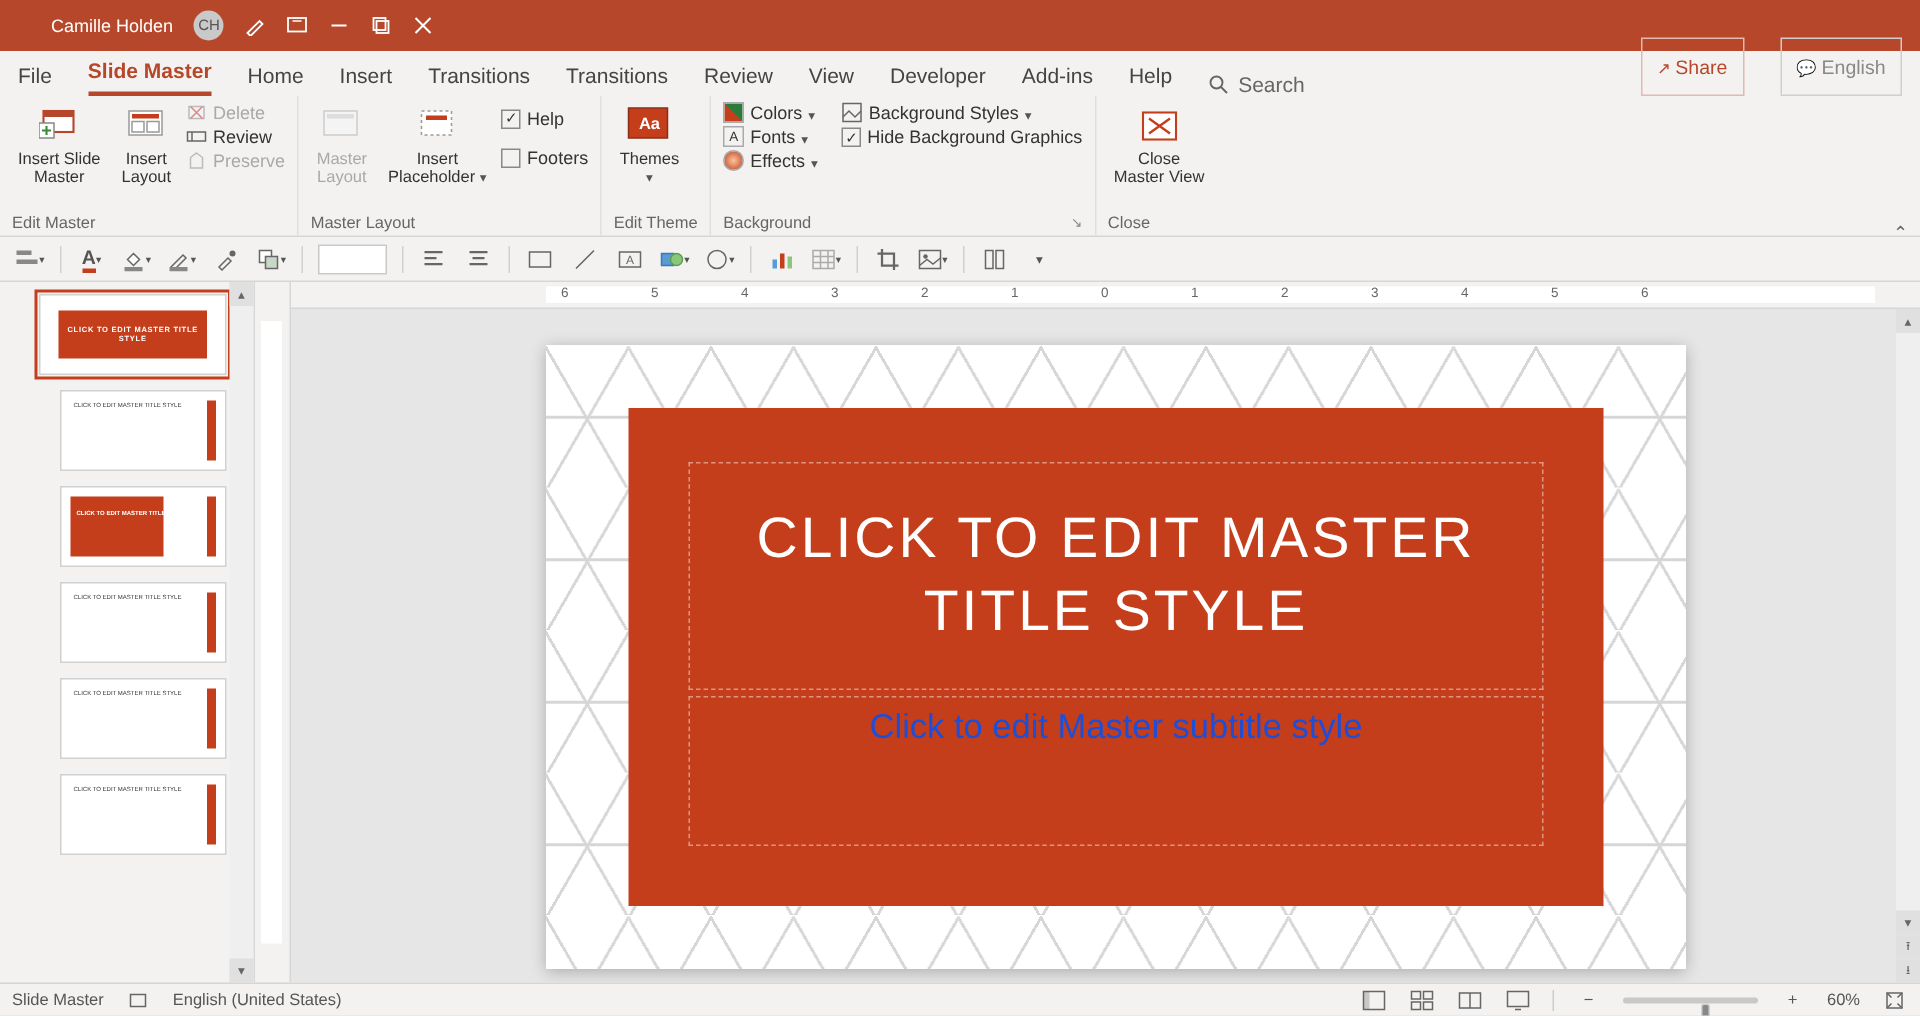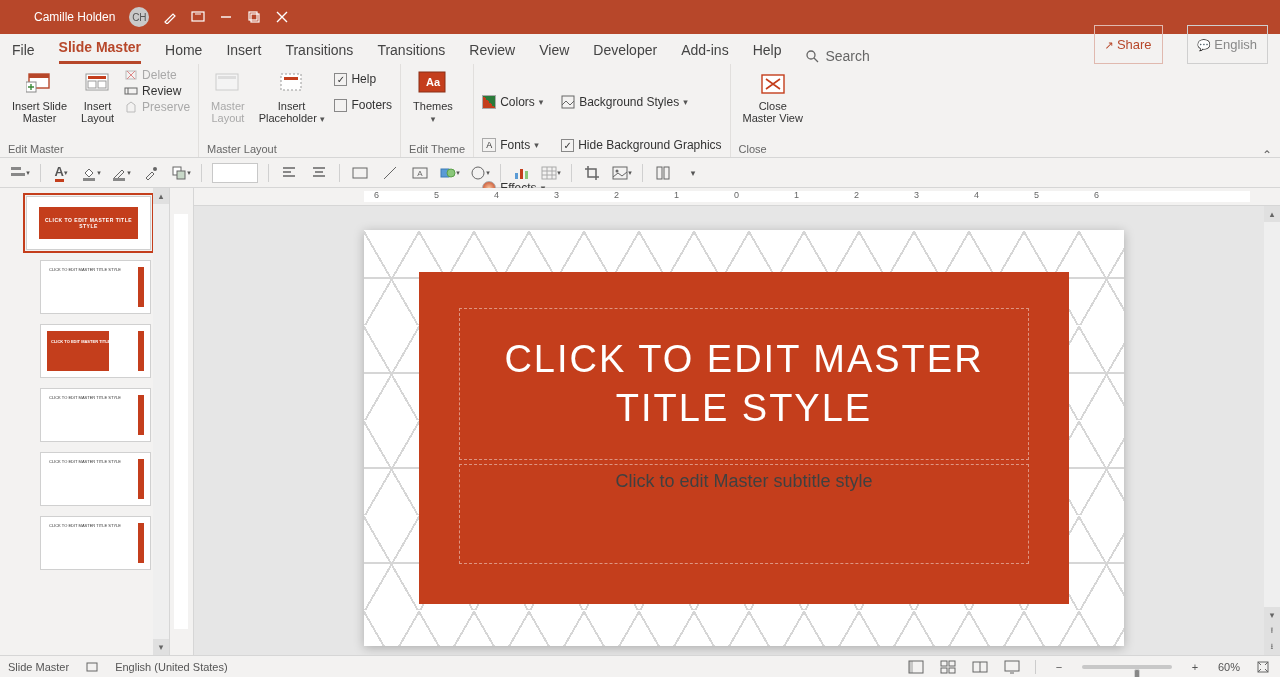--- a/index.html
+++ b/index.html
@@ -27,21 +27,21 @@
 .group .body { flex: 1; display: flex; align-items: flex-start; gap: 6px; }
 .group .label { font-size: 11px; color: #666; text-align: left; padding-top: 2px; }
 .bigbtn { display: flex; flex-direction: column; align-items: center; justify-content: flex-start; gap: 2px; padding: 2px 4px; text-align: center; }
 .bigbtn .icn { width: 32px; height: 28px; display:flex; align-items:center; justify-content:center; }
 .bigbtn .lbl { font-size: 11px; color: #333; line-height: 12px; }
 .bigbtn.dim .lbl { color:#a9a9a9; }
 .stack { display: flex; flex-direction: column; gap: 2px; font-size: 12px; color:#333;}
 .stack .row { display:flex; align-items:center; gap:4px; }
 .stack .row.dim { color:#a9a9a9; }
 .chk { width:13px; height:13px; border:1px solid #888; display:inline-flex; align-items:center; justify-content:center; font-size:10px;}
-.mini { font-size:12px; color:#333; display:flex; align-items:center; gap:4px;margin-top:27px;}
+.mini { font-size:12px; color:#333; display:flex; align-items:flex-end; gap:4px;}
 .mini .sw { width:14px; height:14px; border:1px solid #aaa;}
 .dd { font-size:9px; color:#555;}
 .ribcollapse { position:absolute; right:8px; top:148px; font-size:12px; color:#666;}
 
 
 .toolbar2 { height: 30px; background: #f3f2f1; border-bottom: 1px solid #d6d6d6; display:flex; align-items:center; gap:10px; padding:0 10px;}
 .tbitem { width:20px; height:20px; display:flex; align-items:center; justify-content:center;}
 .tbcombo { width:46px; height:20px; border:1px solid #c8c8c8; background:#fff;}
 
 
@@ -70,21 +70,21 @@
 .slide { position:absolute; left:170px; top:24px; width:760px; height:416px; background:#fff; box-shadow:0 2px 10px rgba(0,0,0,0.25); }
 .slide .pattern{position:absolute;inset:0;background-image:
   linear-gradient(60deg, transparent 48%, #d6d6d6 48%, #d6d6d6 50%, transparent 50%),
   linear-gradient(-60deg, transparent 48%, #d6d6d6 48%, #d6d6d6 50%, transparent 50%),
   linear-gradient(0deg, transparent 48%, #d6d6d6 48%, #d6d6d6 50%, transparent 50%);
   background-size:55px 95px;}
 .slide .orange { position:absolute; left:55px; top:42px; right:55px; bottom:42px; background:#c43e1c;}
 .slide .titlebox { position:absolute; left:95px; right:95px; top:78px; height:152px; border:1px dashed rgba(255,255,255,0.45); display:flex; align-items:center; justify-content:center;}
 .slide .titlebox .txt { color:#fff; font-size:38px; letter-spacing:2px; text-align:center; font-family: Impact, "Arial Black", sans-serif; font-weight:400; line-height:1.3;}
 .slide .subbox { position:absolute; left:95px; right:95px; top:234px; height:100px; border:1px dashed rgba(255,255,255,0.45); display:flex; align-items:flex-start; justify-content:center; padding-top:6px;}
-.slide .subbox .txt { color:#404040; font-size:18px;}
+.slide .subbox .txt { color:#1d4ed8; font-size:23px;}
 
 .rscroll { position:absolute; right:0; top:0; width:16px; bottom:0; background:#efefef;}
 .rscroll .btn { height:16px; display:flex; align-items:center; justify-content:center; font-size:9px; color:#666; background:#e0e0e0;}
 .rscroll .btn.bot{position:absolute;bottom:32px;left:0;right:0;}
 .rscroll .page{position:absolute;bottom:16px;left:0;right:0;height:16px;background:#e0e0e0;display:flex;align-items:center;justify-content:center;font-size:8px;color:#666;}
 .rscroll .page2{position:absolute;bottom:0;left:0;right:0;height:16px;background:#e0e0e0;display:flex;align-items:center;justify-content:center;font-size:8px;color:#666;}
 
 
 .statusbar { position:absolute; left:0; right:0; bottom:0; height:22px; background:#f3f2f1; border-top:1px solid #d6d6d6; display:flex; align-items:center; font-size:11px; color:#555; padding:0 8px; gap:14px;}
 .statusbar .spacer{flex:1;}

